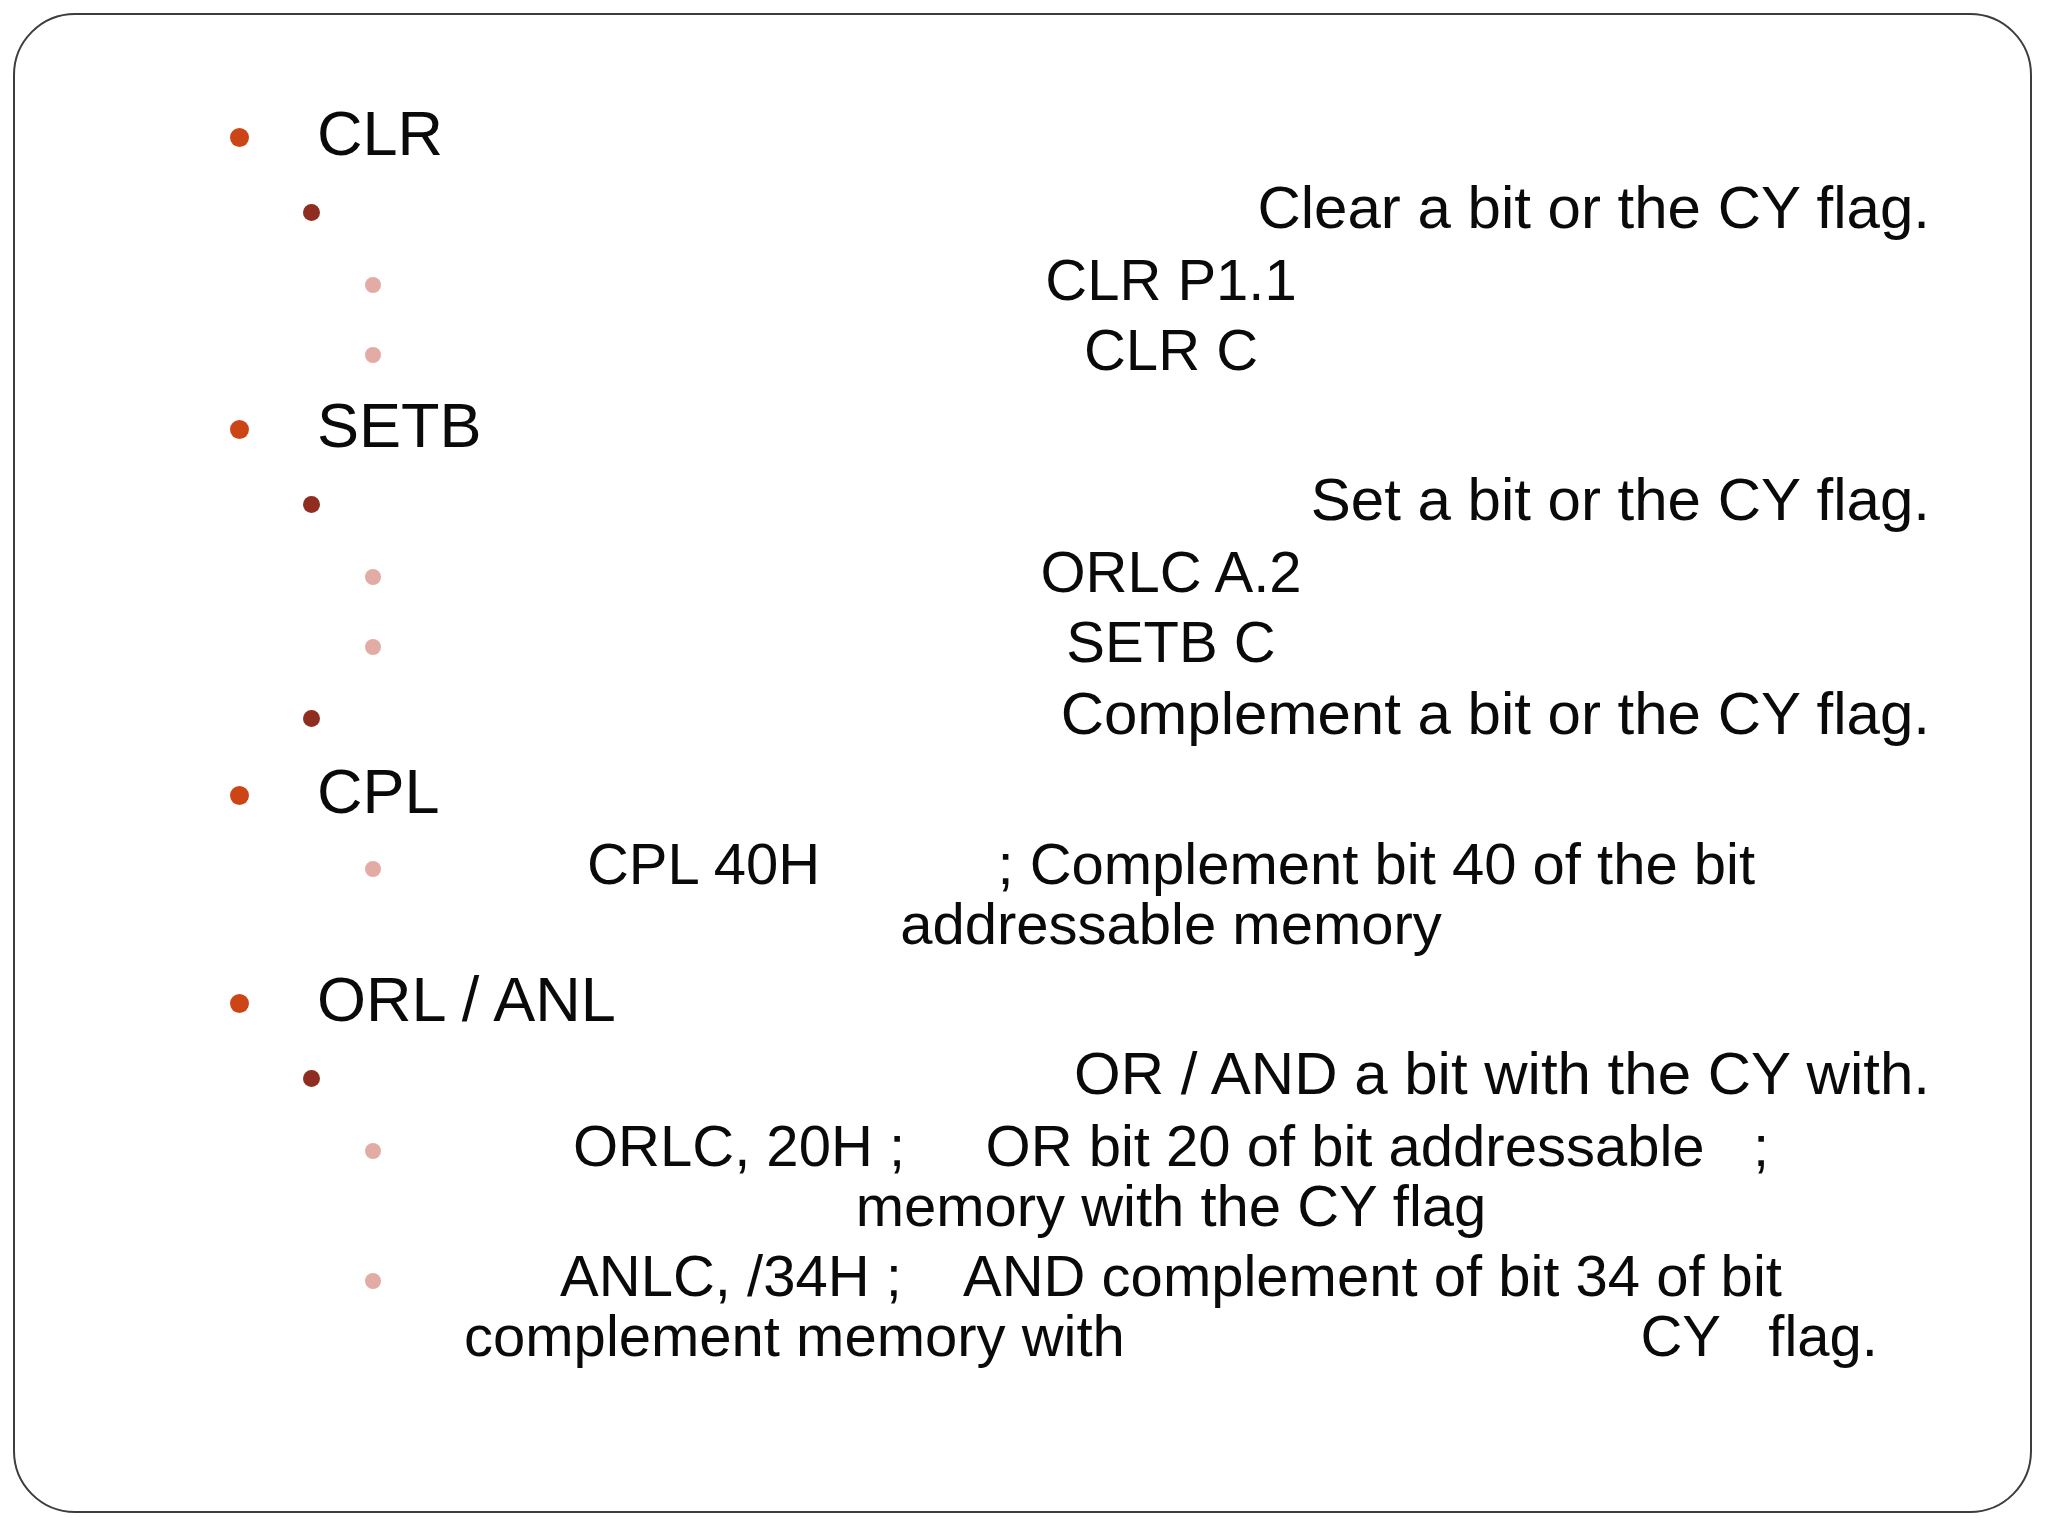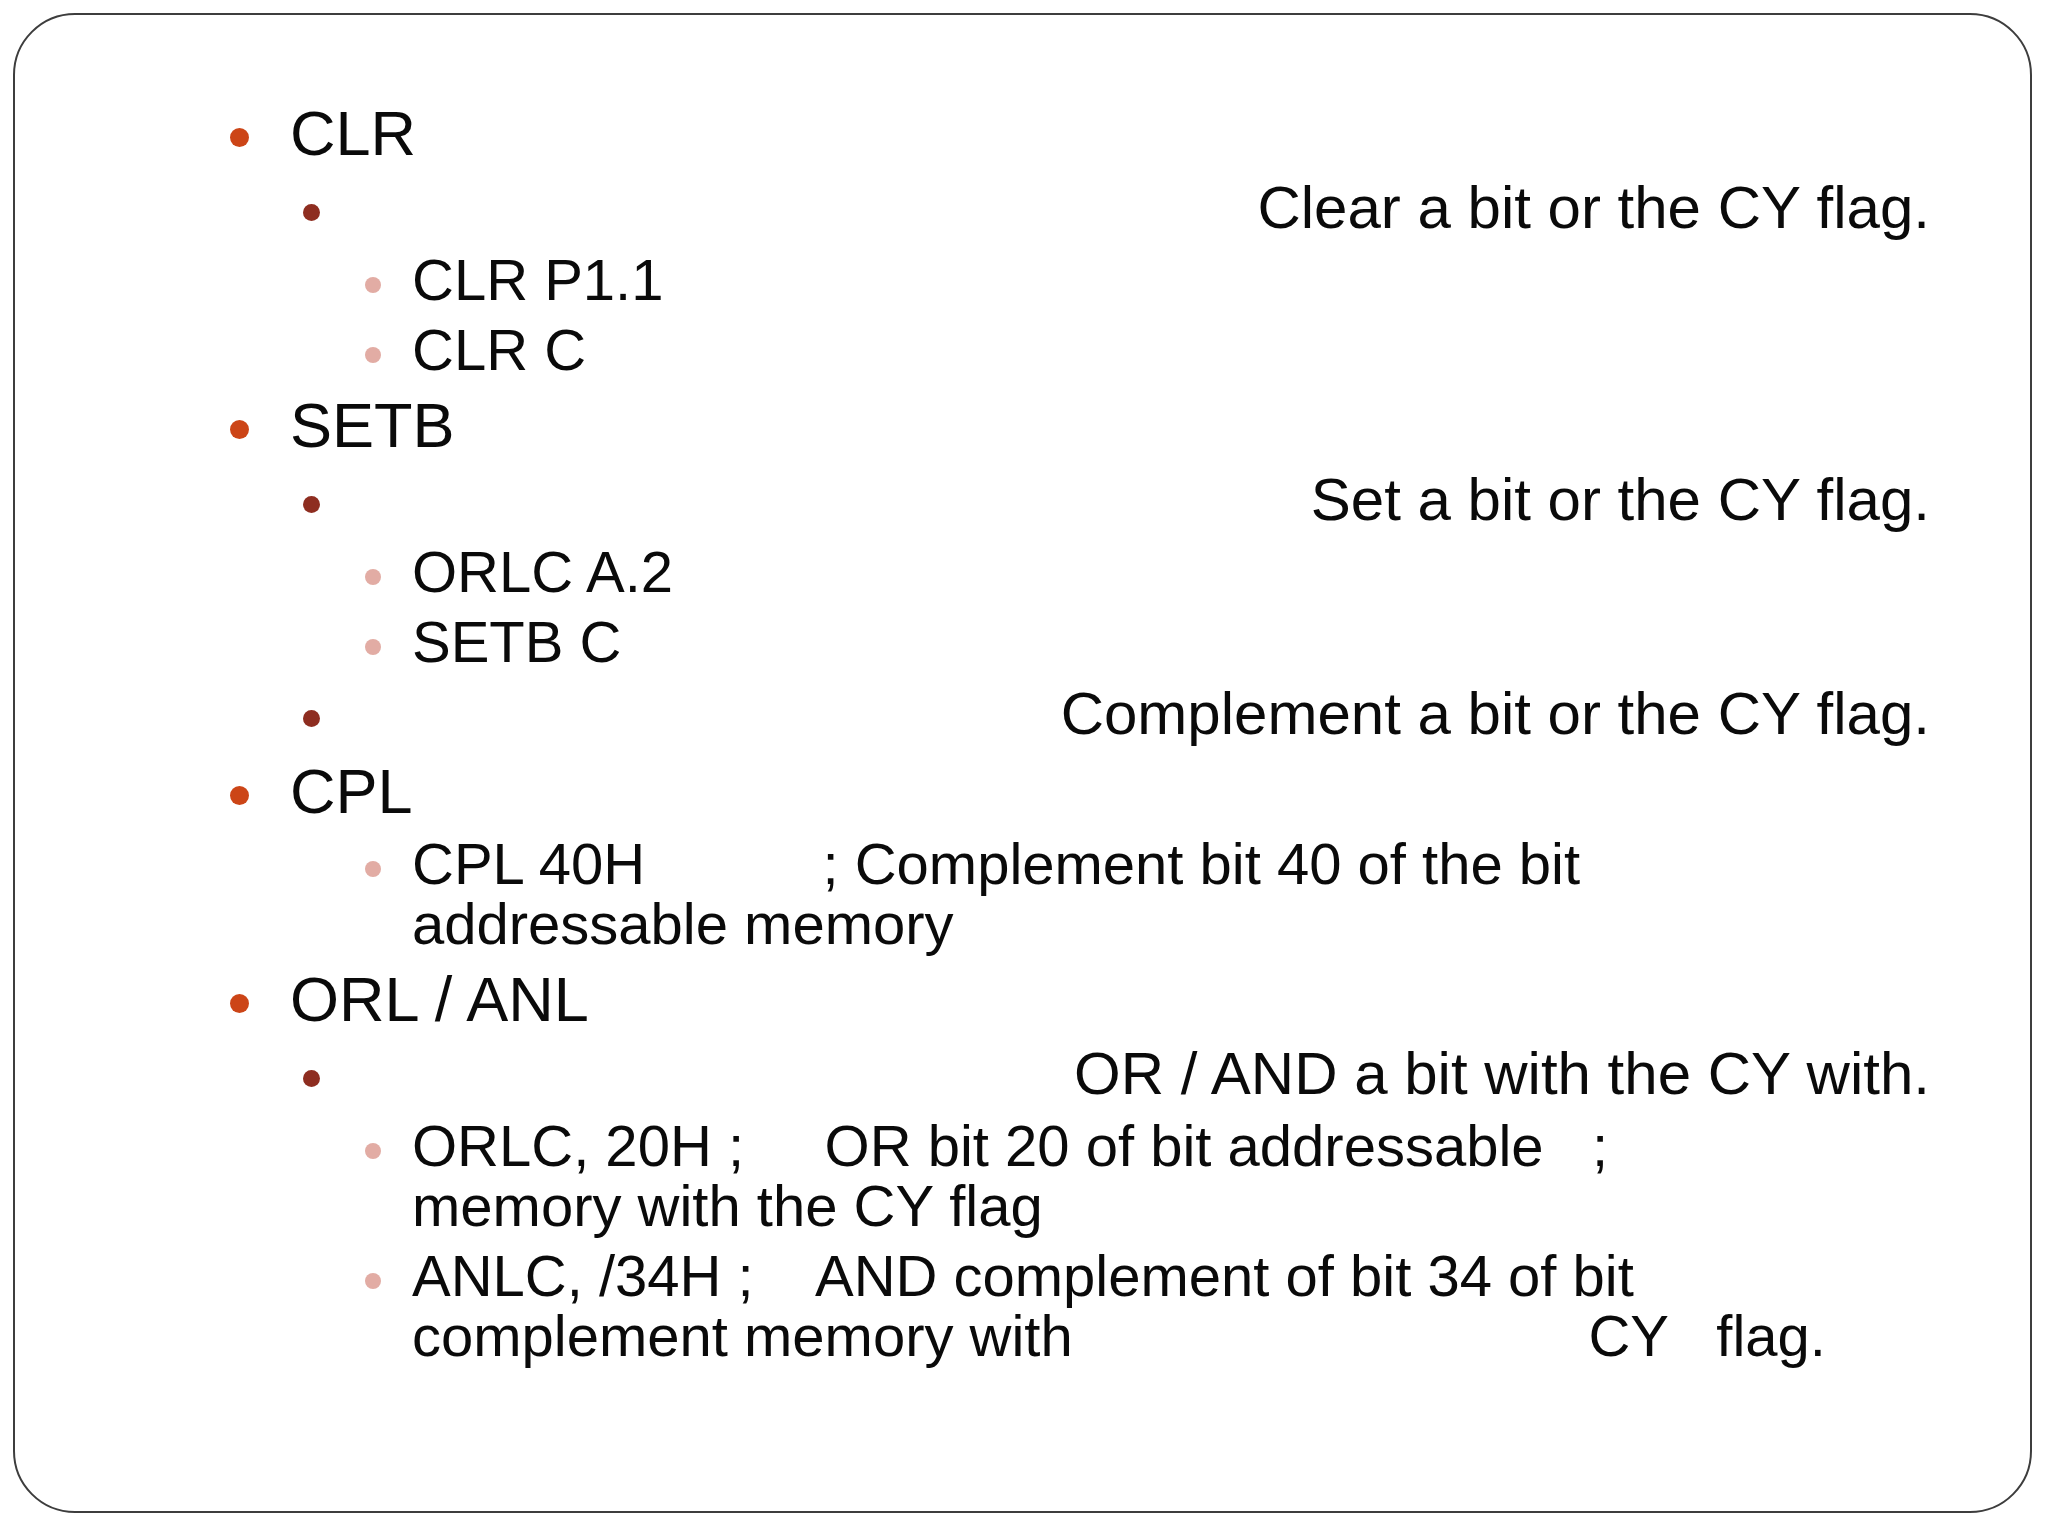--- a/index.html
+++ b/index.html
@@ -29,23 +29,23 @@
   .content {
     position: absolute;
     left: 230px;
     top: 100px;
     width: 1700px;
   }
   .row {
     display: flex;
     align-items: flex-start;
   }
-  .row.l1 { font-size: 63px; line-height: 66px; padding-left: 0;    margin-top: 12px; }
+  .row.l1 { font-size: 63px; line-height: 66px; padding-left: 0;    margin-top: 12px; gap: 27px; }
   .row.l2 { font-size: 60px; line-height: 64px; padding-left: 72px; margin-top: 10px; text-align: right; }
-  .row.l3 { font-size: 58px; line-height: 60px; padding-left: 134px;margin-top: 10px; }
+  .row.l3 { font-size: 58px; line-height: 60px; padding-left: 134px;margin-top: 10px; text-align: center; }
   .row.first { margin-top: 0; }
   .gut {
     position: relative;
     flex: 0 0 auto;
     align-self: stretch;
   }
   .row.l1 .gut { width: 60px; }
   .row.l2 .gut { width: 51px; }
   .row.l3 .gut { width: 48px; }
   .dot {

